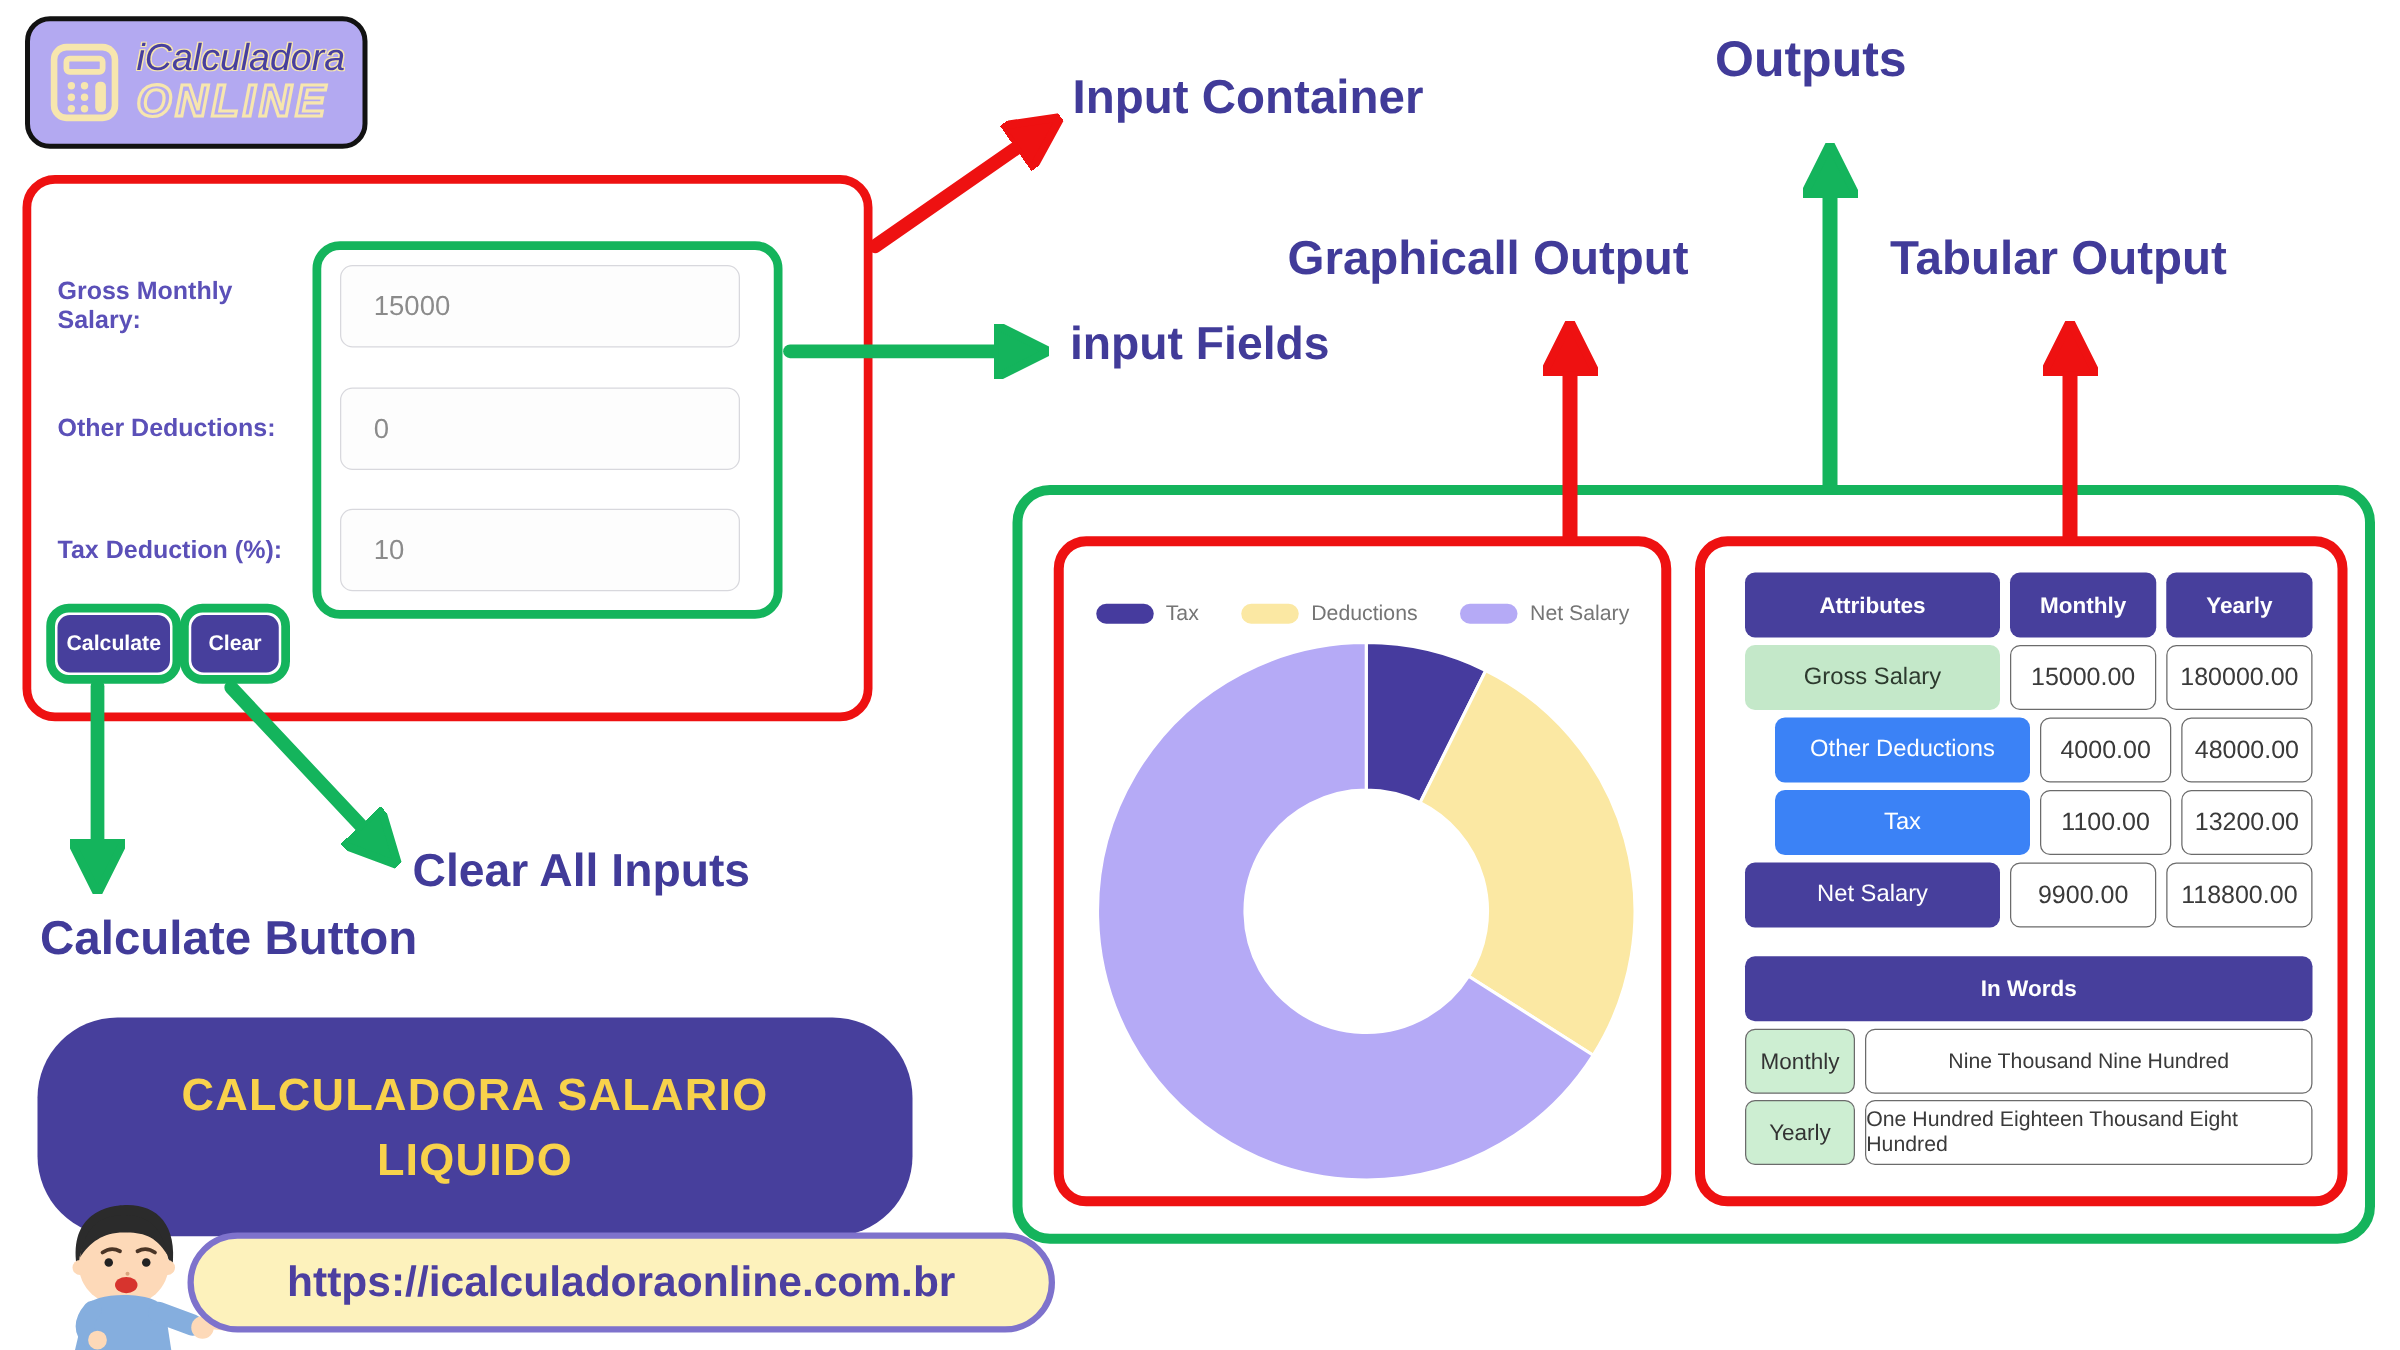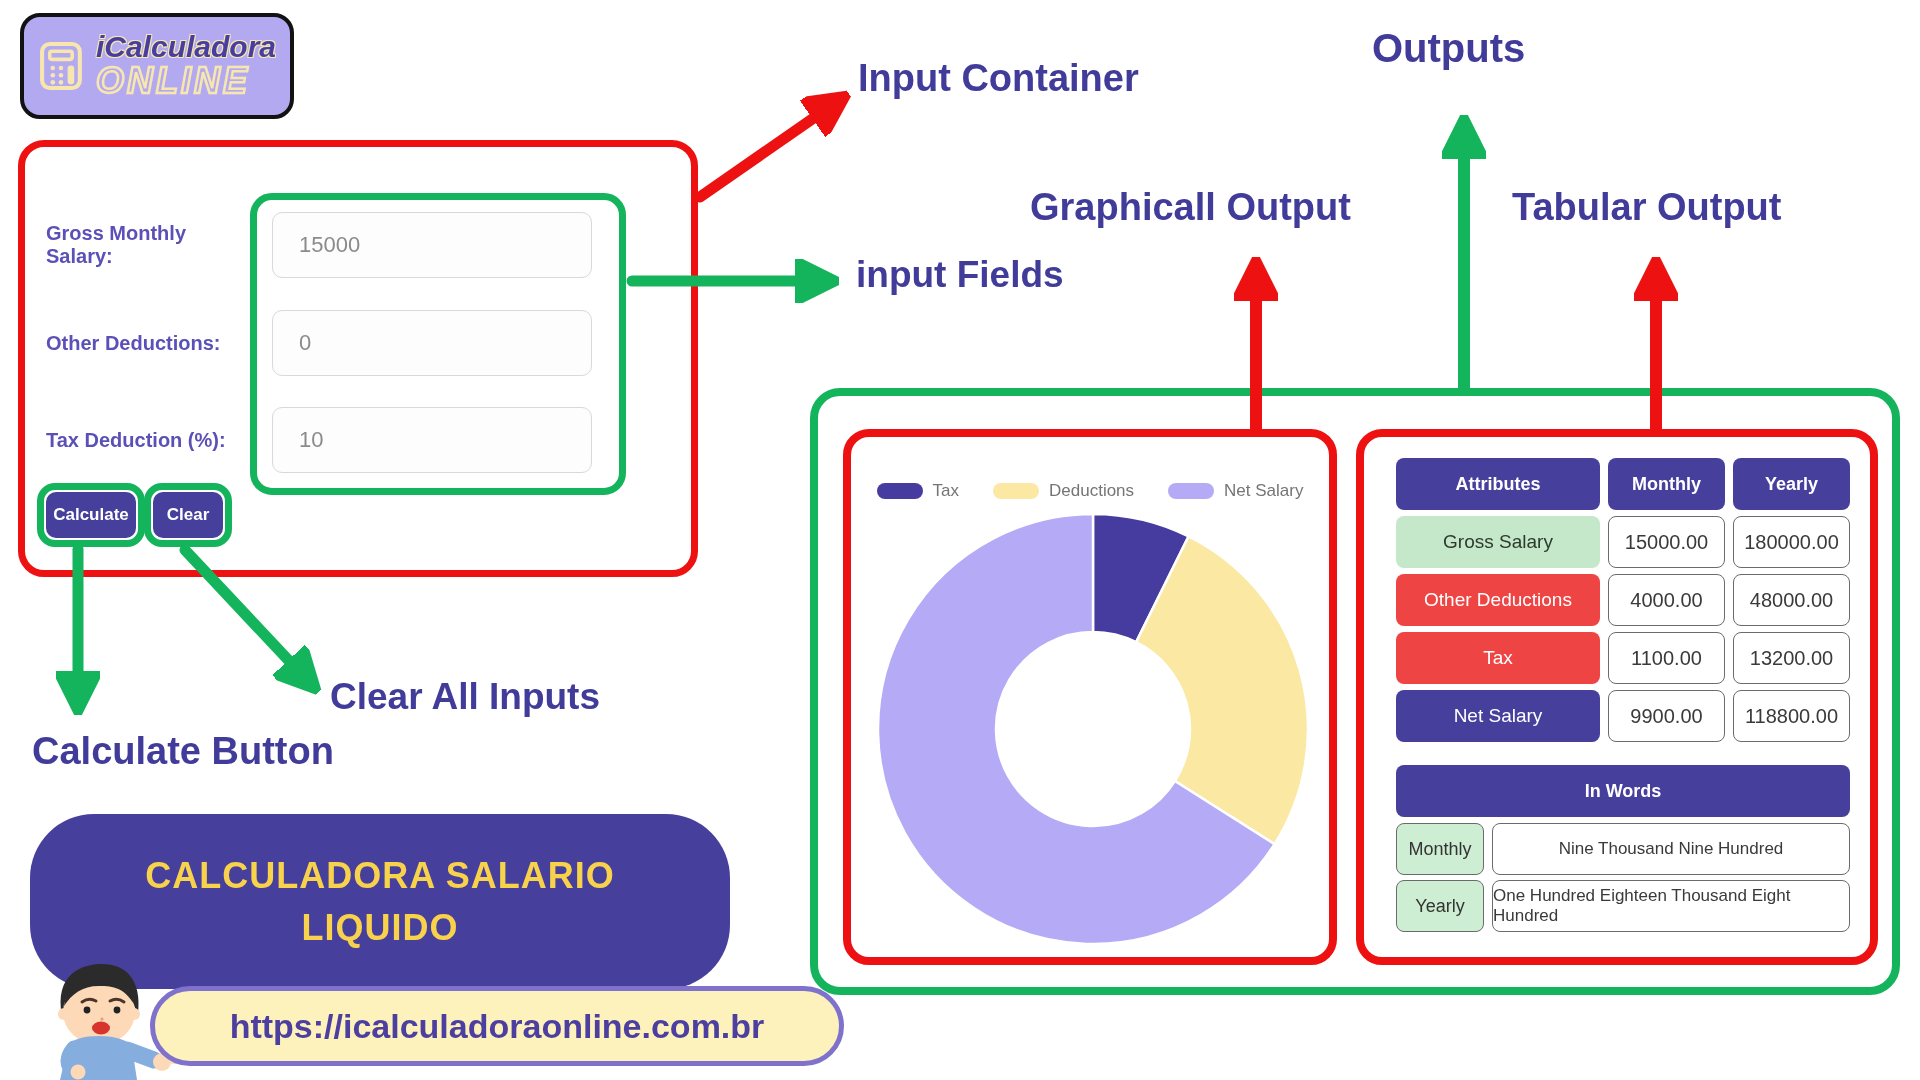--- a/index.html
+++ b/index.html
@@ -7,21 +7,21 @@
   .stage{
     position:relative;width:1920px;height:1080px;background:#ffffff;overflow:hidden;
     font-family:"Liberation Sans","DejaVu Sans",sans-serif;
   }
   .abs{position:absolute;}
 
   
   .logo{left:20px;top:13px;width:274px;height:106px;background:#b3a9f1;border:4px solid #121212;
     border-radius:20px;display:flex;align-items:center;padding:8px 14px;gap:12px;cursor:pointer;}
   .logo-text{display:flex;flex-direction:column;line-height:1.02;font-style:italic;}
-  .logo-top{font-size:30px;font-weight:700;color:#473f9f;
+  .logo-top{font-size:30px;font-weight:400;color:#473f9f;
     text-shadow:-1px -1px 0 #f7e6ae,1px -1px 0 #f7e6ae,-1px 1px 0 #f7e6ae,1px 1px 0 #f7e6ae;}
   .logo-bottom{font-size:36px;font-weight:800;letter-spacing:3px;color:#b3a9f1;
     -webkit-text-stroke:2.5px #f7e6ae;}
 
   
   .input-panel{left:18px;top:140px;width:680px;height:437px;border:7px solid #ee1111;border-radius:26px;background:#fff;}
   .fields-box{left:250px;top:193px;width:376px;height:302px;border:7px solid #14b45c;border-radius:22px;}
   .f-label{left:46px;width:206px;height:66px;display:flex;align-items:center;
     color:#5b50b8;font-size:20px;font-weight:600;}
   .field{left:272px;width:320px;height:66px;border:1.5px solid #d8d8dd;border-radius:10px;
@@ -51,21 +51,21 @@
   .legend-item span.lbl{color:#757575;font-size:17px;}
   #donut{position:absolute;left:22px;top:72px;}
 
   .table-box{left:1356px;top:429px;width:522px;height:536px;border:8px solid #ee1111;border-radius:26px;background:#fff;}
   .t-row{position:absolute;left:20px;right:20px;height:52px;display:flex;gap:8px;padding-left:12px;}
   .cell{border-radius:8px;display:flex;align-items:center;justify-content:center;font-size:19px;}
   .c-label{flex:0 0 204px;}
   .c-val{flex:1;background:#ffffff;border:1.5px solid #6b6b6b;color:#3a3a3a;font-size:20px;}
   .c-purple{background:#473f9c;color:#ffffff;font-weight:700;font-size:18px;}
   .c-green{background:#c4e8c9;color:#2d3a2e;}
-  .c-red{background:#ef4444;color:#ffffff;}
+  .c-red{background:#3b82f6;color:#ffffff;margin-left:24px;}
   .w-label{flex:0 0 88px;background:#cdeed2;border:1.5px solid #6b6b6b;color:#333;font-size:18px;}
   .w-val{flex:1;background:#fff;border:1.5px solid #6b6b6b;color:#3a3a3a;font-size:17px;}
 
   svg.overlay{position:absolute;left:0;top:0;width:1920px;height:1080px;pointer-events:none;z-index:50;}
 </style>
 </head>
 <body>
 
 <div class="stage">
 

